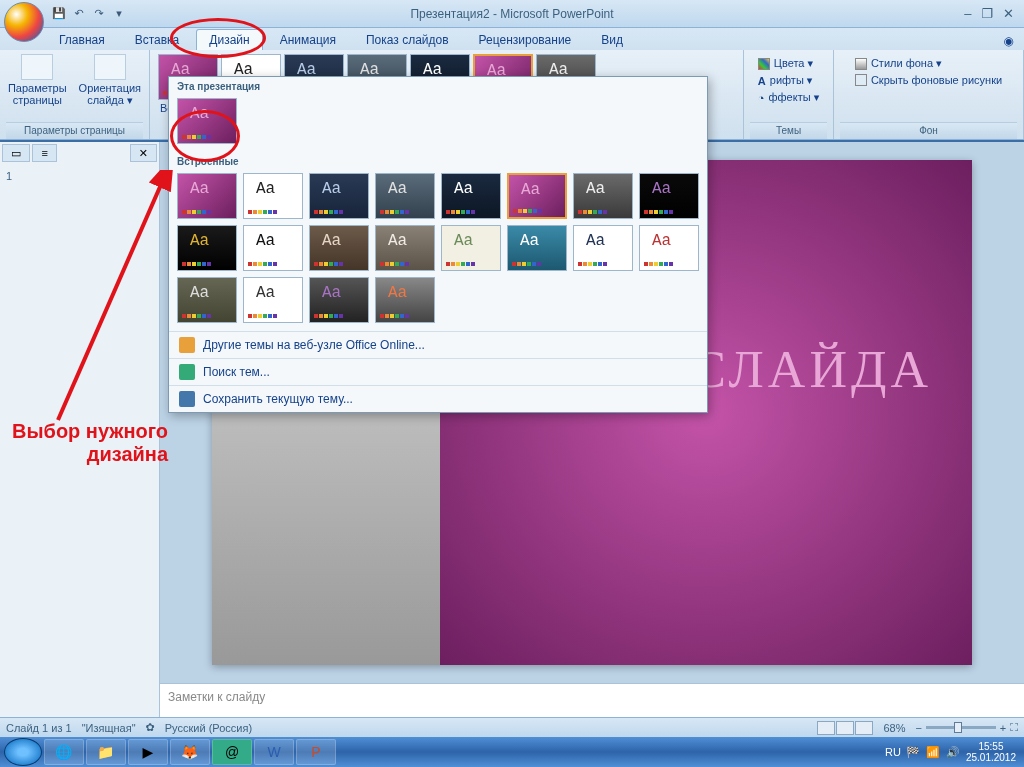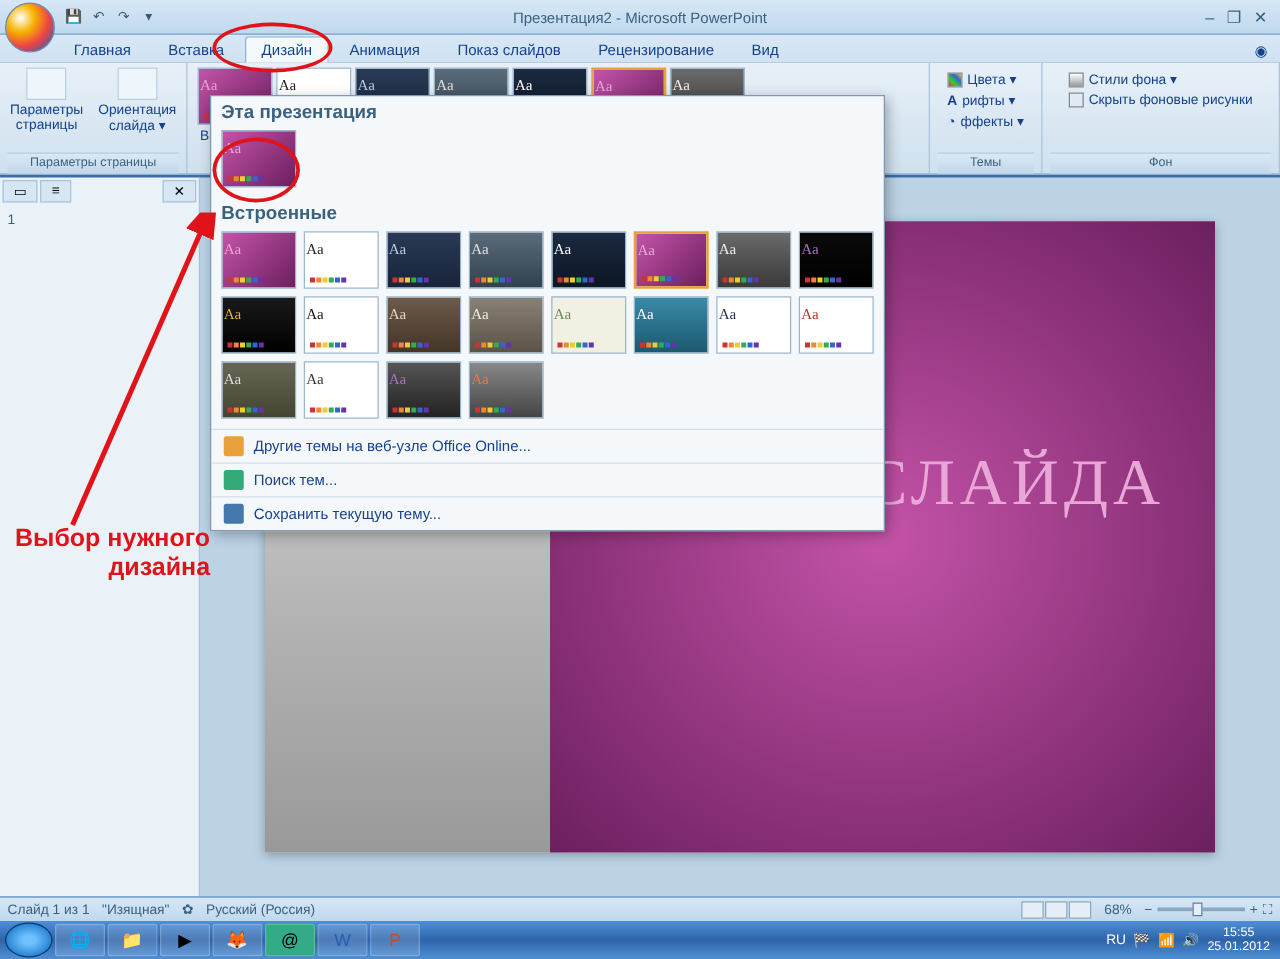--- a/index.html
+++ b/index.html
@@ -25,21 +25,21 @@
 .group { border-right:1px solid #aac3da; padding:2px 6px 0; display:flex; flex-direction:column; align-items:center; position:relative;}
 .group-label { font-size:10px; color:#3c617f; text-align:center; margin-top:auto; padding:2px 0 3px; width:100%; background:linear-gradient(#d9e8f4,#c2d7e9); border-top:1px solid #b7cde0;}
 .big-btn { display:flex; flex-direction:column; align-items:center; gap:2px; font-size:11px; color:#15428b; padding:2px 4px; cursor:pointer; text-align:center;}
 .big-btn .ic { width:32px; height:26px; background:#eef6fc; border:1px solid #b8cee0;}
 .hbtns { display:flex; gap:4px; margin-bottom:2px;}
 
 
 .theme-strip { display:flex; gap:3px; padding:2px;}
 .theme-thumb { width:60px; height:46px; border:1px solid #9bb6cd; background:#fff; cursor:pointer; position:relative; overflow:hidden;}
 .theme-thumb.sel { border:2px solid #e8a13a;}
-.theme-thumb .aa { position:absolute; top:6px; left:1px; font-size:12px; font-family:Liberation Serif, serif;}
+.theme-thumb .aa { position:absolute; top:6px; left:12px; font-size:16px; font-family:Liberation Mono, monospace;}
 .theme-thumb .dots { position:absolute; bottom:4px; left:4px; display:flex; gap:1px;}
 .theme-thumb .dots i { width:4px; height:4px; display:block;}
 .all-themes-label { font-size:11px; color:#15428b; padding:0 4px;}
 
 
 .ropts { display:flex; flex-direction:column; gap:2px; padding:4px; font-size:11px; color:#15428b;}
 .ropts .item { display:flex; align-items:center; gap:4px; cursor:pointer; padding:1px 2px;}
 .ropts .sw { width:12px; height:12px; border:1px solid #888; display:inline-block;}
 
 
@@ -69,21 +69,21 @@
 
 
 .taskbar { position:absolute; bottom:0; left:0; right:0; height:30px; background:linear-gradient(#4f8fd6,#2e64a9,#4f8fd6); display:flex; align-items:center; padding:0 4px; gap:2px;}
 .start-btn { width:38px; height:28px; border-radius:50%; background:radial-gradient(#6ec0ff 20%,#0062b8); border:1px solid #083b70; cursor:pointer;}
 .task-icon { width:40px; height:26px; background:rgba(255,255,255,.15); border:1px solid rgba(255,255,255,.2); border-radius:2px; cursor:pointer; display:flex; align-items:center; justify-content:center; font-size:14px;}
 .tray { margin-left:auto; display:flex; align-items:center; gap:6px; font-size:11px; color:#fff; padding-right:4px;}
 .clock { text-align:center; font-size:10px; line-height:11px;}
 
 
 .gallery-drop { position:absolute; top:76px; left:168px; width:540px; background:#f4f8fb; border:1px solid #7c9ab4; box-shadow:2px 3px 10px rgba(0,0,0,.3); z-index:50;}
-.gallery-drop .sec-label { font-size:15px; font-weight:bold; color:#3c617f; padding:4px 8px 2px;}
+.gallery-drop .sec-label { font-size:10px; font-weight:bold; color:#3c617f; padding:4px 8px 2px;}
 .gallery-drop .grid { display:flex; flex-wrap:wrap; padding:4px 8px 8px; gap:6px;}
 .gallery-drop .menu-row { display:flex; align-items:center; gap:8px; padding:5px 10px; font-size:12px; color:#15428b; border-top:1px solid #d0dfea; cursor:pointer;}
 .mic { width:16px; height:16px; display:inline-block; background:#e8a13a; border-radius:2px;}
 
 
 .annot-circle { position:absolute; border:3px solid #e1131a; border-radius:50%; pointer-events:none; z-index:60;}
 .annot-text { position:absolute; color:#e1131a; font-weight:bold; font-size:20px; z-index:60; font-family:Arial,sans-serif;}
 .annot-arrow { position:absolute; z-index:60; pointer-events:none;}
 </style>
 </head>
@@ -261,20 +261,21 @@
 </div>
 
 <div class="canvas">
   <div class="slide-area">
     <div class="slide">
       <div class="slide-left"></div>
       <div class="slide-right"></div>
       <div class="slide-title">СЛАЙДА</div>
     </div>
   </div>
+  <div class="notes">Заметки к слайду</div>
 </div>
 
 <div class="statusbar">
   <span>Слайд 1 из 1</span>
   <span>"Изящная"</span>
   <span>✿</span>
   <span>Русский (Россия)</span>
   <div class="spacer"></div>
   <div class="view-btns">
     <span></span>

